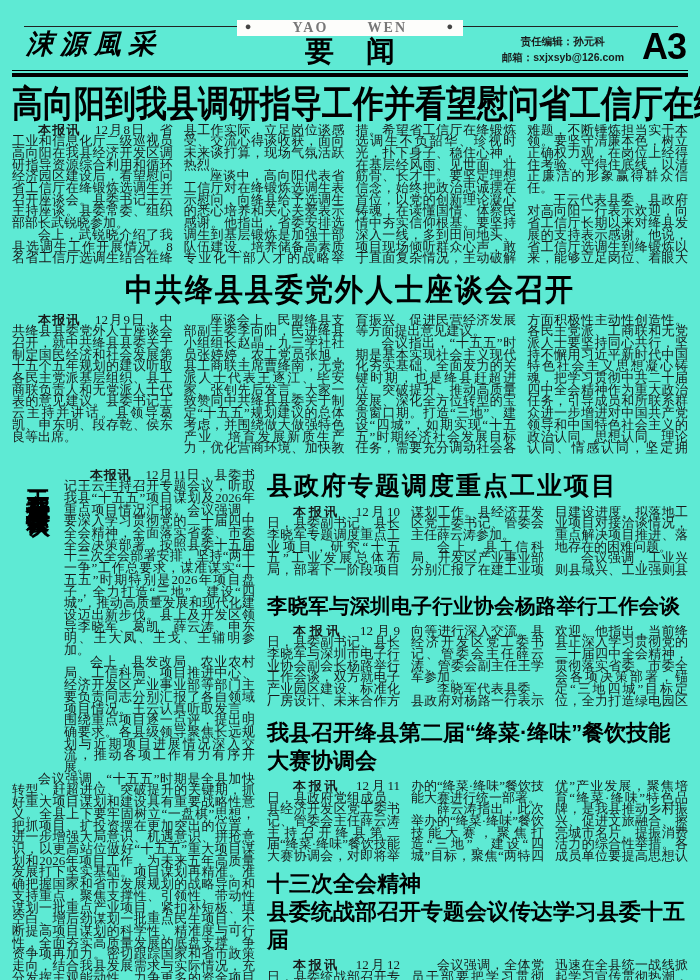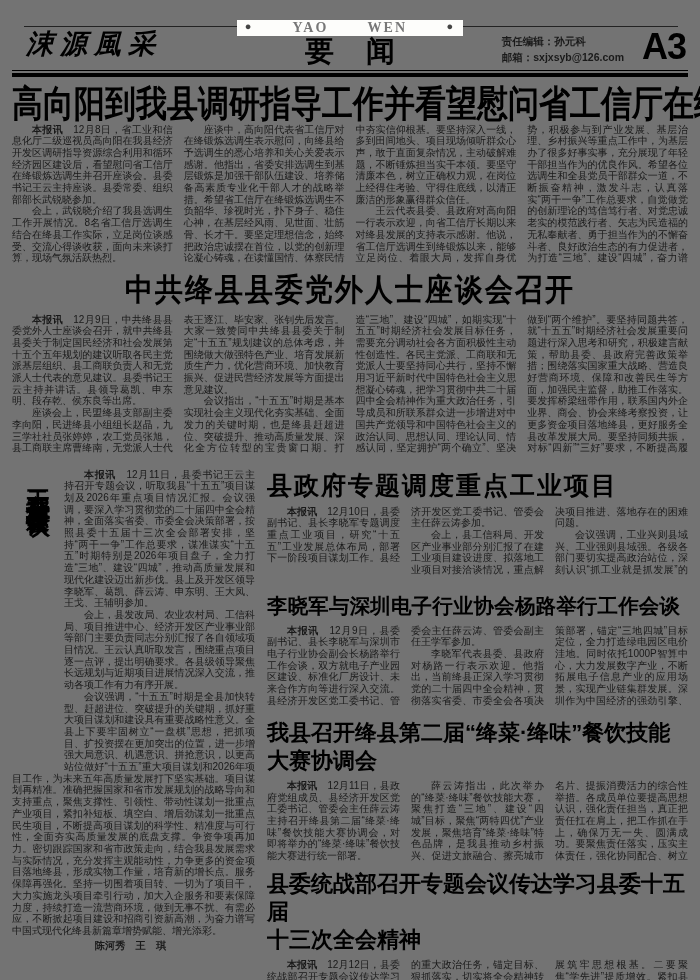--- a/index.html
+++ b/index.html
@@ -1,20 +1,20 @@
 <!DOCTYPE html>
 <html><head>
 <meta charset="utf-8">
 <style>
   * { margin: 0; padding: 0; box-sizing: border-box; }
   html, body { background: #e8e8e6; }
   body { font-family: "Liberation Sans", sans-serif; color: #1a1a1a; }
   .page {
     position: relative; width: 700px; height: 980px; margin: 0 auto;
-    background: #737373; overflow: hidden; padding: 18px 12px 10px 12px;
+    background: #5eead4; overflow: hidden; padding: 18px 12px 10px 12px;
   }
 
   
   .hdr { position: relative; height: 48px; }
   .hdr-rule { position: absolute; left: 12px; right: 10px; top: 8px; border-top: 1.5px solid #222; }
   .hdr-center { position: absolute; left: 0; right: 0; top: 0; text-align: center; }
   .pinyin-row {
     display: inline-block; background: #fdfdfb; padding: 0 8px;
     font-family: "Liberation Serif", serif; color: #777; font-size: 14px;
     letter-spacing: 2px; word-spacing: 34px; font-weight: bold;
@@ -23,21 +23,21 @@
   .sec-title {
     margin-top: 1px; font-family: "DejaVu Serif", serif; font-weight: 900;
     font-size: 29px; letter-spacing: 1.1em; text-indent: 1.1em; color: #000; line-height: 1.0;
   }
   .masthead-block { position: absolute; left: 14px; top: 12px; width: 230px; }
   .masthead {
     font-family: Liberation Sans, sans-serif; font-style: italic; font-weight: 700;
     font-size: 27px; letter-spacing: 7px; color: #000; line-height: 1.05; white-space: nowrap;
   }
   .mast-date { font-size: 10px; font-weight: bold; margin-top: 3px; letter-spacing: 0.5px; }
-  .hdr-right { position: absolute; right: 64px; top: 16px; text-align: left; }
+  .hdr-right { position: absolute; right: 64px; top: 16px; text-align: center; }
   .hdr-right .line { font-size: 10.5px; font-weight: bold; line-height: 1.5; }
   .page-no {
     position: absolute; right: 2px; top: 8px; font-size: 36px; font-weight: 900;
     font-stretch: condensed; letter-spacing: -1px; color: #000;
   }
   .double-rule { margin-top: 4px; }
   .double-rule .thin { border-top: 1.5px solid #000; }
   .double-rule .thick { height: 3.5px; background: #000; margin-top: 2px; }
 
   
@@ -49,21 +49,21 @@
   .h2-title {
     text-align: center; font-size: 28px; font-weight: 900; color: #000;
     letter-spacing: 2px; margin: 6px 0 5px 0; transform: scaleY(1.1);
   }
   .h-mid { font-size: 25px; font-weight: 900; color: #000; text-align: left; letter-spacing: 2px; margin-bottom: 4px; }
   .h-wide { font-size: 20.5px; font-weight: 900; color: #000; text-align: justify; text-align-last: justify; margin: 6px 8px 5px 0; white-space: nowrap; }
   .h-two { font-size: 22px; font-weight: 900; color: #000; line-height: 1.28; margin: 8px 0 5px 0; }
 
   
   .cols { column-gap: 11px; column-fill: auto; overflow: hidden; text-align: justify; }
-  .cols p { font-size: 10px; line-height: 11.7px; text-indent: 2em; color: #191919; }
+  .cols p { font-size: 13px; line-height: 11.7px; text-indent: 2em; color: #191919; font-family: Liberation Serif, serif; }
   .cols p b { font-weight: bold; }
   .cols4 { column-count: 4; height: 141px; }
   .c2 { height: 147px; }
   .cols3 { column-count: 3; }
   .sig { text-align: center; font-weight: bold; font-size: 10.2px; padding-right: 6px; margin-top: 2px; break-inside: avoid; }
 
   
   .lower { display: flex; gap: 12px; margin-top: 8px; }
   .left-col { width: 243px; flex: none; }
   .right-stack { flex: 1; min-width: 0; }
@@ -159,22 +159,22 @@
           <div>大赛协调会</div>
         </div>
         <div class="cols cols3 art6-body">
             <p><b>本报讯</b>　12月11日，县政府党组成员、县经济开发区党工委书记、管委会主任薛云涛主持召开绛县第二届“绛菜·绛味”餐饮技能大赛协调会，对即将举办的“绛菜·绛味”餐饮技能大赛进行统一部署。</p>
             <p>薛云涛指出，此次举办的“绛菜·绛味”餐饮技能大赛，聚焦打造“三地”、建设“四城”目标，聚焦“两特四优”产业发展，聚焦培育“绛菜·绛味”特色品牌，是我县推动乡村振兴、促进文旅融合、擦亮城市名片、提振消费活力的综合性举措。各成员单位要提高思想认识，强化责任担当，真正把责任扛在肩上，把工作抓在手上，确保万无一失、圆满成功。要聚焦责任落实，压实主体责任，强化协同配合、树立全局观念，确保赛事顺畅。要紧扣关键环节，严把“安全关”，确保赛事期间“零事故、零投诉”，严守“公平关”，确保竞赛公平、公正、公开，提升“体验关”，营造热烈氛围，注重“实效关”，把“赛事热度”转化为“发展动能”。</p>
           </div>
       </div>
 
       <div>
         <div class="h-two">
+          <div>十三次全会精神</div>
           <div>县委统战部召开专题会议传达学习县委十五届</div>
-          <div>十三次全会精神</div>
         </div>
         <div class="cols cols3 art7-body">
           <p><b>本报讯</b>　12月12日，县委统战部召开专题会议传达学习县委十五届十三次全会精神，安排学习宣传贯彻落实工作。县委常委、统战部部长段存乾参加并讲话。</p>
             <p>会议强调，全体党员干部要把学习贯彻市、县两级全会精神作为当前和今后一个时期的重大政治任务，锚定目标、狠抓落实，切实将全会精神转化为统战工作实效。一要聚焦“抓学习”强基固本。迅速在全县统一战线掀起学习宣传贯彻热潮，切实把学习成果转化为谋划工作的思路、推动落实的举措，进一步统一思想、凝聚共识，为统战事业高质量发展筑牢思想根基。二要聚焦“学先进”提质增效。紧扣县委“两干一争”工作总要求，从“十五五”规划中找准工作着力点，主动对标先进地区、兄弟县市统战工作的典型做法和成功经验，进一步提高工作标杆，不断提升统战工作的整体质量和专业水平。三要聚焦“守底线”保驾护航。牢固树立底线思维，既要守好工作底线，严格落实民族宗教、民营经济等领域工作责任，常态化开展风险隐患排查化解，切实维护统战领域和谐稳定；也要守好个人底线，严守政治纪律和政治规矩，筑牢廉洁自律坚固防线，以过硬的作风和良好的形象为全县统战事业高质量发展保驾护航，确保统战工作始终沿着正确政治方向稳步前进。</p>
         </div>
       </div>
 
     </div>
   </div>
 

